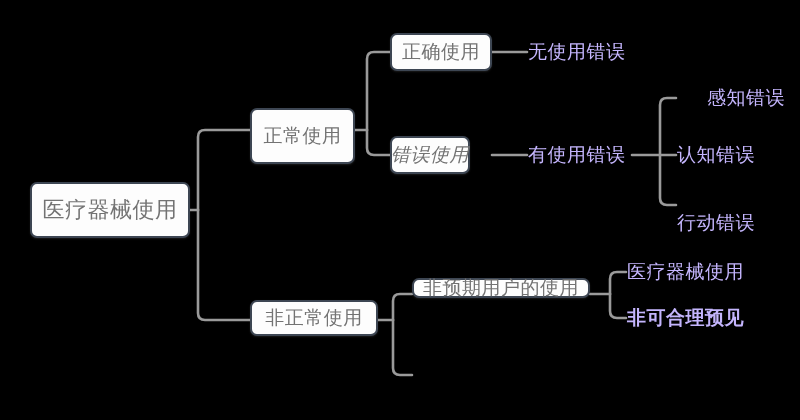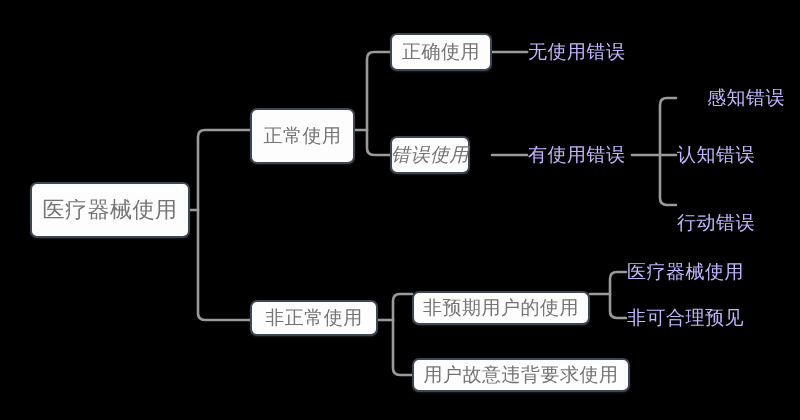--- a/index.html
+++ b/index.html
@@ -102,27 +102,24 @@
   </div>
 
   <div class="node" style="left:390px; top:33px; width:102px; height:38px;">
     <span>正确使用</span>
   </div>
 
   <div class="node" style="left:390px; top:136px; width:80px; height:38px;font-style:italic;">
     <span>错误使用</span>
   </div>
 
-  <div class="node" style="left:412px; top:291px; width:178px; height:34px;">
+  <div class="node" style="left:412px; top:278px; width:178px; height:20px;">
     <span>非预期用户的使用</span>
   </div>
 
-  <div class="node" style="left:412px; top:358px; width:218px; height:34px;">
-    <span>用户故意违背要求使用</span>
-  </div>
 
   <div class="leaf" style="left:528px; top:38px; width:120px; height:28px;">
     <span>无使用错误</span>
   </div>
 
   <div class="leaf" style="left:528px; top:141px; width:120px; height:28px;">
     <span>有使用错误</span>
   </div>
 
   <div class="leaf" style="left:707px; top:84px; width:110px; height:28px;">
@@ -134,17 +131,17 @@
   </div>
 
   <div class="leaf" style="left:677px; top:191px; width:110px; height:28px;margin-top:18px;">
     <span>行动错误</span>
   </div>
 
   <div class="leaf" style="left:627px; top:258px; width:130px; height:28px;">
     <span>医疗器械使用</span>
   </div>
 
-  <div class="leaf" style="left:627px; top:304px; width:150px; height:28px;">
+  <div class="leaf" style="left:627px; top:304px; width:150px; height:28px;font-weight:bold;">
     <span>非可合理预见</span>
   </div>
 
 </div>
 
 </body></html>

